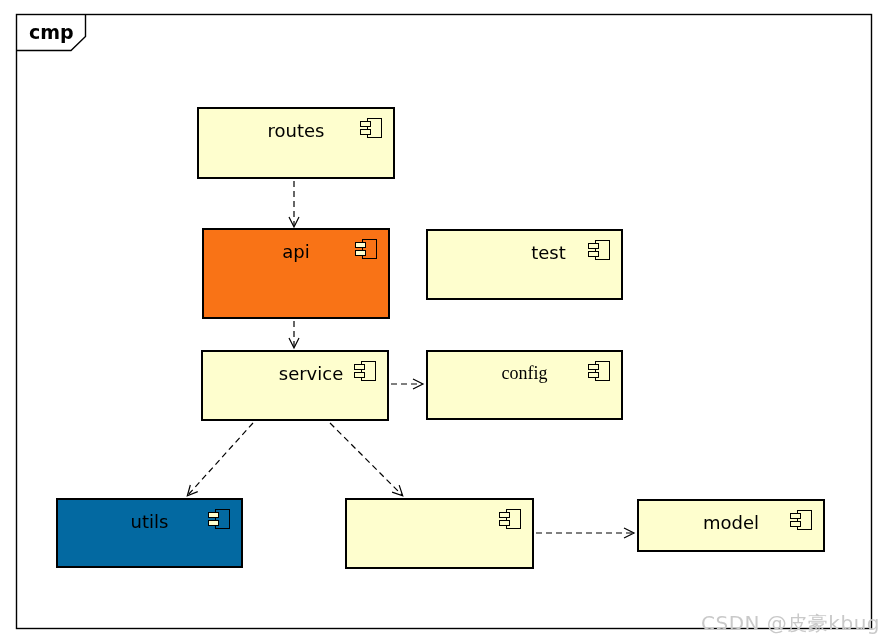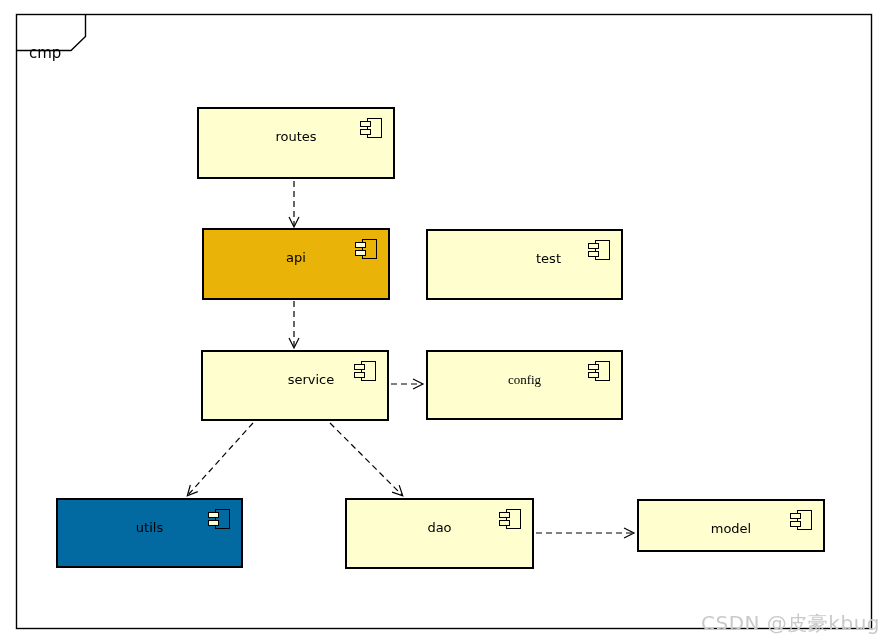--- a/index.html
+++ b/index.html
@@ -12,36 +12,36 @@
     overflow: hidden;
   }
   .overlay {
     position: absolute;
     left: 0; top: 0;
     width: 886px; height: 644px;
   }
   .frame-label {
     position: absolute;
     left: 29px;
-    top: 44px;
-    font-size: 15px;
-    font-weight: normal;
+    top: 21px;
+    font-size: 19px;
+    font-weight: bold;
     color: #000000;
   }
   .component {
     position: absolute;
     box-sizing: border-box;
     background: #FEFECE;
     border: 2px solid #000000;
   }
   .clabel {
     display: block;
     text-align: center;
-    margin-top: 20px;
-    font-size: 13px;
+    margin-top: 11px;
+    font-size: 18px;
     color: #000000;
   }
   .cicon {
     position: absolute;
     top: 9px;
     right: 11px;
     width: 22px;
     height: 20px;
   }
   .cbody {
@@ -100,21 +100,21 @@
 
   <div id="components">
       <div class="component" style="left: 197px; top: 107px; width: 198px; height: 72px; background: rgb(254, 254, 206); border-color: rgb(0, 0, 0);">
     <span class="clabel">routes</span>
     <span class="cicon">
       <span class="cbody"></span>
       <span class="ctab ctab1"></span>
       <span class="ctab ctab2"></span>
     </span>
   </div>
-      <div class="component" style="left: 202px; top: 228px; width: 188px; height: 72px; background: #eab308; border-color: rgb(0, 0, 0);">
+      <div class="component" style="left: 202px; top: 228px; width: 188px; height: 91px; background: #f97316; border-color: rgb(0, 0, 0);">
     <span class="clabel">api</span>
     <span class="cicon">
       <span class="cbody"></span>
       <span class="ctab ctab1"></span>
       <span class="ctab ctab2"></span>
     </span>
   </div>
       <div class="component" style="left: 426px; top: 229px; width: 197px; height: 71px; background: rgb(254, 254, 206); border-color: rgb(0, 0, 0); padding-left: 48px;">
     <span class="clabel">test</span>
     <span class="cicon">
@@ -141,21 +141,20 @@
   </div>
       <div class="component" style="left: 56px; top: 498px; width: 187px; height: 70px; background: #0369a1; border-color: rgb(0, 0, 0);">
     <span class="clabel">utils</span>
     <span class="cicon">
       <span class="cbody"></span>
       <span class="ctab ctab1"></span>
       <span class="ctab ctab2"></span>
     </span>
   </div>
       <div class="component" style="left: 345px; top: 498px; width: 189px; height: 71px; background: rgb(254, 254, 206); border-color: rgb(0, 0, 0);">
-    <span class="clabel">dao</span>
     <span class="cicon">
       <span class="cbody"></span>
       <span class="ctab ctab1"></span>
       <span class="ctab ctab2"></span>
     </span>
   </div>
       <div class="component" style="left: 637px; top: 499px; width: 188px; height: 53px; background: rgb(254, 254, 206); border-color: rgb(0, 0, 0);">
     <span class="clabel">model</span>
     <span class="cicon">
       <span class="cbody"></span>

